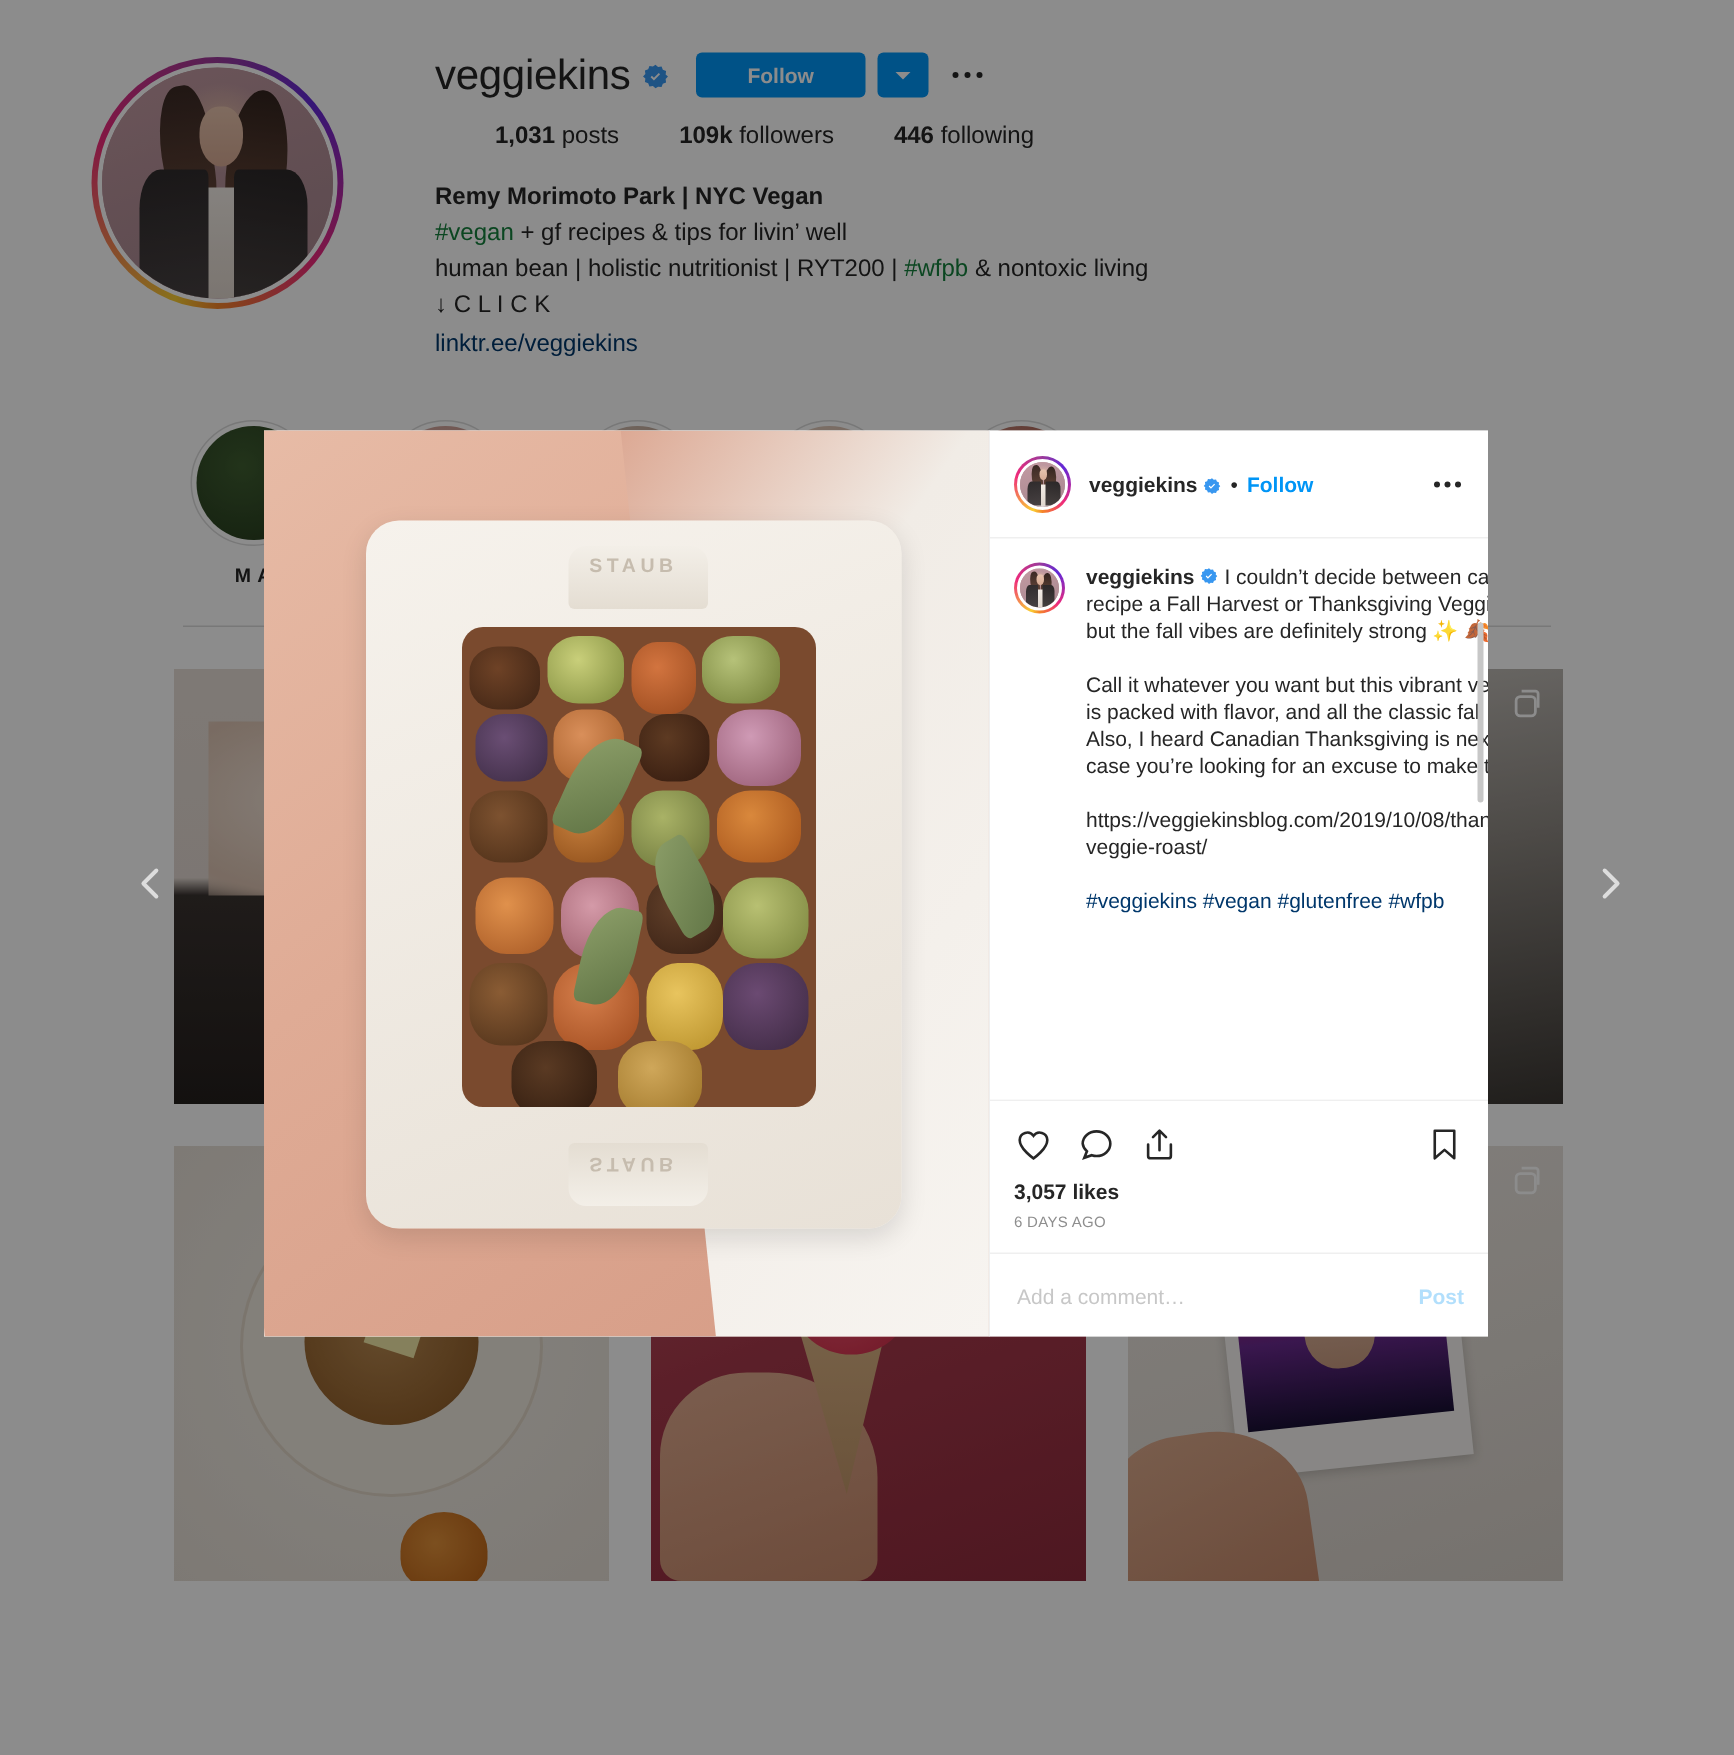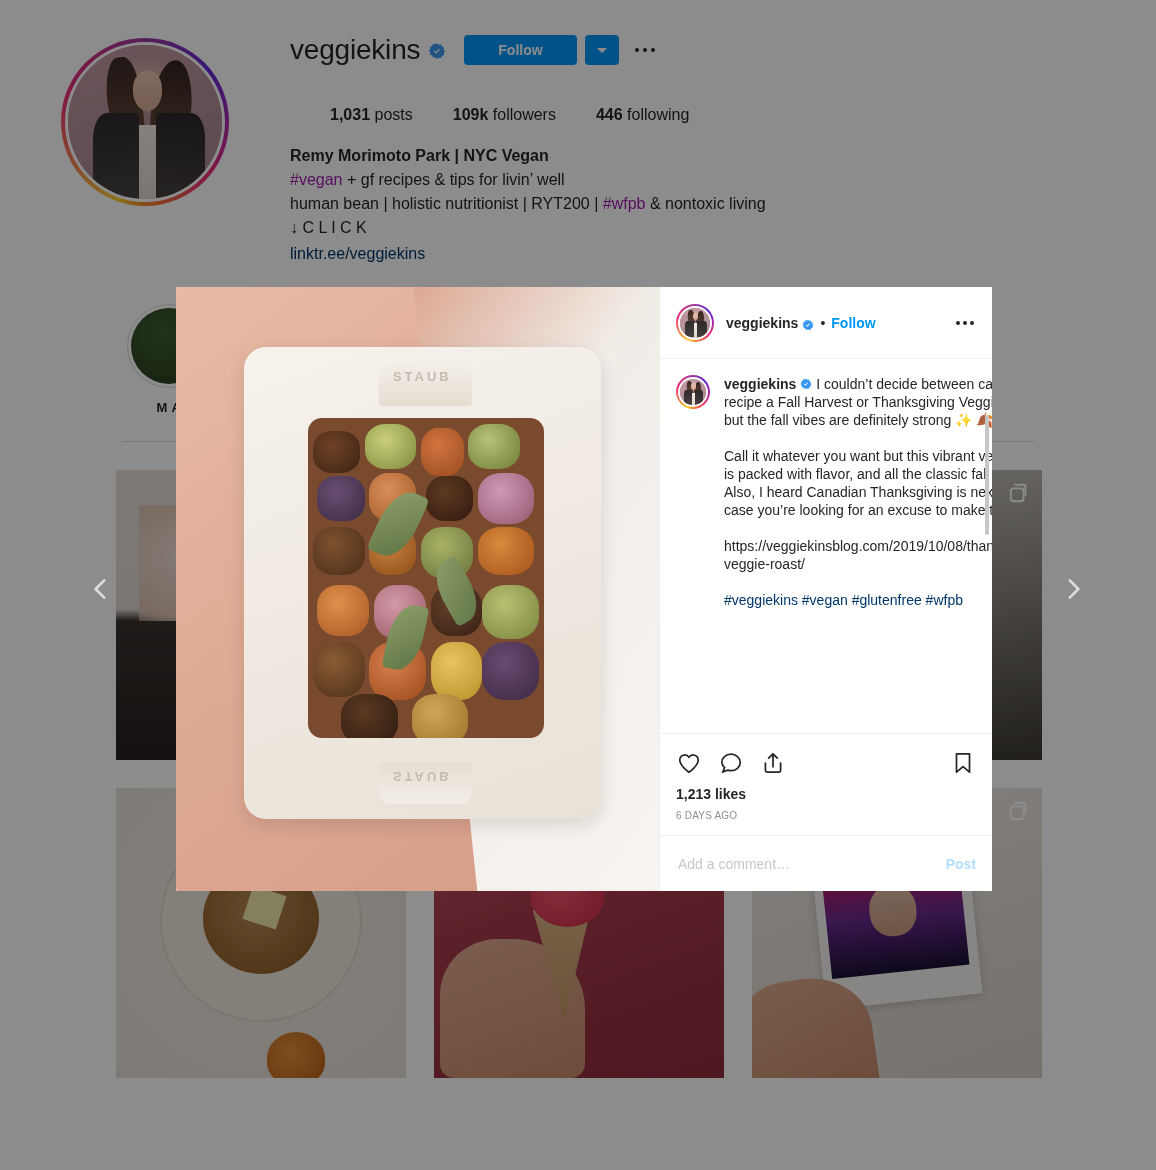--- a/index.html
+++ b/index.html
@@ -96,27 +96,27 @@
   .caret-glyph {
     width:0;height:0;border-left:5px solid transparent;border-right:5px solid transparent;
     border-top:5px solid #ffffff;
   }
   .btn-options {
     margin-left: 14px; background: none; border: none; cursor: pointer;
     display: flex; gap: 4px; align-items: center; padding: 6px 2px;
   }
   .btn-options i { width: 4px; height: 4px; background: #262626; border-radius: 50%; display:block;}
 
-  .stats { display: flex; gap: 0; margin-top: 36px; font-size: 16px; color: #262626; }
+  .stats { display: flex; gap: 0; margin-top: 12px; font-size: 16px; color: #262626; }
   .stats li { list-style: none; margin-right: 40px; }
   .stats b { font-weight: bold; }
 
   .bio { margin-top: 20px; font-size: 16px; line-height: 24px; color: #262626; }
   .bio .fullname { font-weight: bold; display:block;}
-  .bio a, .bio .tag { color: #a21caf; text-decoration: none; }
+  .bio a, .bio .tag { color: #15803d; text-decoration: none; }
   .bio .link { font-weight: normal; color: #00376b; text-decoration: none; display:block; margin-top:2px;}
 
   
   .highlights {
     display: flex; gap: 34px;
     padding: 38px 0 26px 122px;
   }
   .hl { width: 94px; text-align: center; }
   .hl-ring {
     width: 84px; height: 84px; border-radius: 50%;
@@ -559,21 +559,21 @@
             <path fill="none" stroke="#262626" stroke-width="1.6" d="M20.5 11.5c0 4.2-3.8 7.6-8.5 7.6-1 0-2-.2-2.9-.5l-4.6 1.6 1.6-4A7.2 7.2 0 0 1 3.5 11.5C3.5 7.3 7.3 3.9 12 3.9s8.5 3.4 8.5 7.6z"></path>
           </svg>
         <svg width="26" height="26" viewBox="0 0 24 24">
             <path fill="none" stroke="#262626" stroke-width="1.6" stroke-linecap="round" stroke-linejoin="round" d="M12 15.5V3.5M12 3.5L8 7.5M12 3.5l4 4M5 12v7a1.5 1.5 0 0 0 1.5 1.5h11A1.5 1.5 0 0 0 19 19v-7"></path>
           </svg>
         <span class="spacer"></span>
         <svg width="26" height="26" viewBox="0 0 24 24">
             <path fill="none" stroke="#262626" stroke-width="1.6" stroke-linejoin="round" d="M6 3.5h12v17l-6-5.2-6 5.2z"></path>
           </svg>
       </div>
-      <div class="ms-likes">1,213 likes</div>
+      <div class="ms-likes">3,057 likes</div>
       <div class="ms-time">6 DAYS AGO</div>
     </div>
 
     <div class="ms-comment">
       <input type="text" placeholder="Add a comment…" style="">
       <span class="ms-post">Post</span>
     </div>
 
   </div>
 </div>

